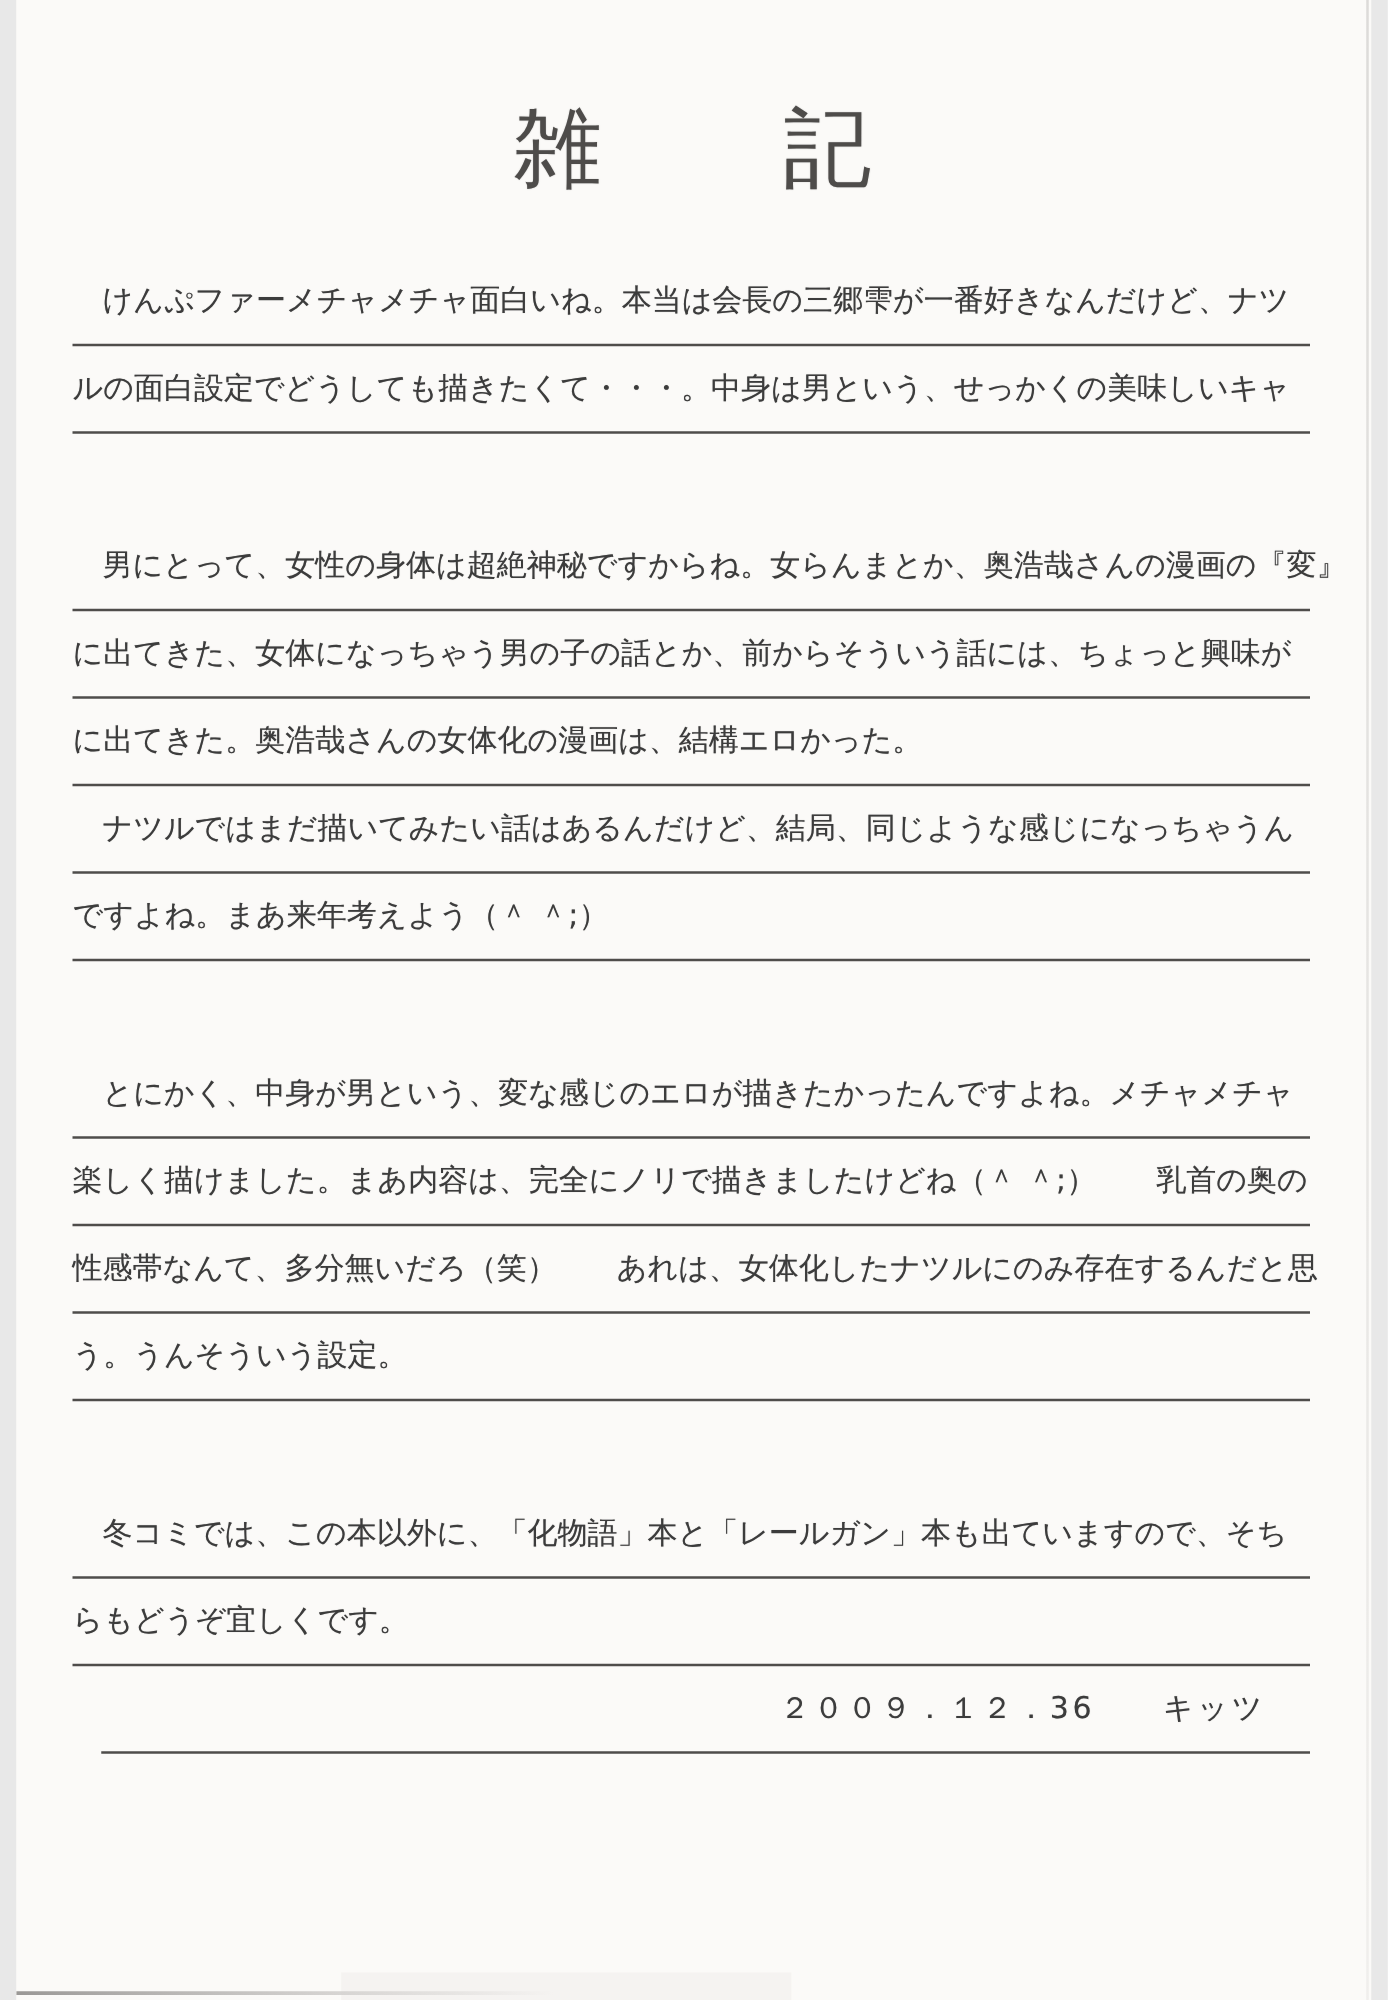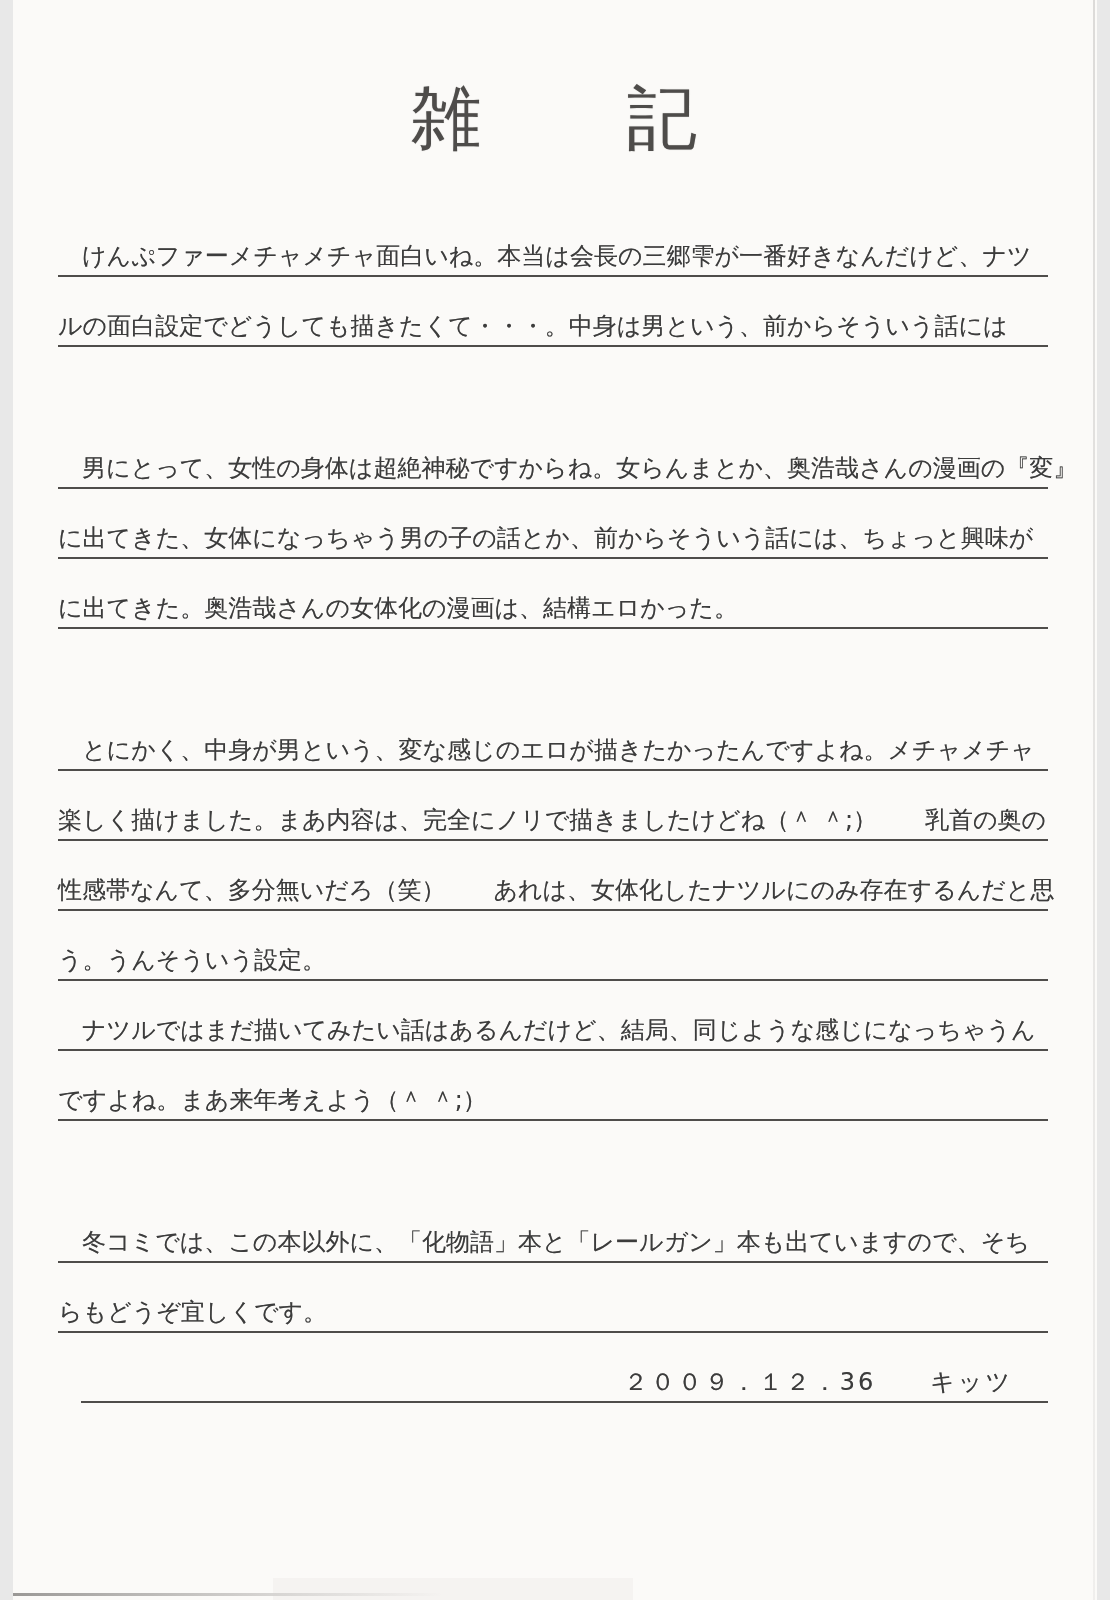--- a/index.html
+++ b/index.html
@@ -33,21 +33,21 @@
     width: 990px;
   }
   .para { margin: 0; }
   .para.gap { margin-top: 72px; }
   .line {
     box-sizing: border-box;
     height: 70px;
     display: flex;
     align-items: flex-end;
     justify-content: flex-start;
-    padding-bottom: 4px;
+    padding-bottom: 20px;
     border-bottom: 2px solid var(--rule, #4f4d4b);
     font-size: 24px;
     line-height: 1.2;
     color: var(--ink, #3c3c3c);
     white-space: nowrap;
     text-shadow: 0 0 0.6px rgba(70,70,70,0.55);
   }
   .para.right .line {
     justify-content: flex-end;
     padding-right: 35px;
@@ -84,36 +84,36 @@
 </style>
 </head>
 <body>
 
 <div class="page" style="--bg: #fbfaf8; --ink: #3c3c3c; --rule: #4f4d4b;">
   <h1 class="title">雑　　記</h1>
 
   <div class="content">
       <div class="para">
         <div class="line">　けんぷファーメチャメチャ面白いね。本当は会長の三郷雫が一番好きなんだけど、ナツ</div>
-        <div class="line">ルの面白設定でどうしても描きたくて・・・。中身は男という、前からそういう話には</div>
+        <div class="line">ルの面白設定でどうしても描きたくて・・・。中身は男という、せっかくの美味しいキャ</div>
       </div>
       <div class="para gap">
         <div class="line">　男にとって、女性の身体は超絶神秘ですからね。女らんまとか、奥浩哉さんの漫画の『変』</div>
         <div class="line">に出てきた、女体になっちゃう男の子の話とか、前からそういう話には、ちょっと興味が</div>
         <div class="line">に出てきた。奥浩哉さんの女体化の漫画は、結構エロかった。</div>
       </div>
+      <div class="para">
+        <div class="line">　ナツルではまだ描いてみたい話はあるんだけど、結局、同じような感じになっちゃうん</div>
+        <div class="line">ですよね。まあ来年考えよう（＾ ＾;）</div>
+      </div>
       <div class="para gap">
         <div class="line">　とにかく、中身が男という、変な感じのエロが描きたかったんですよね。メチャメチャ</div>
         <div class="line">楽しく描けました。まあ内容は、完全にノリで描きましたけどね（＾ ＾;）　　乳首の奥の</div>
         <div class="line">性感帯なんて、多分無いだろ（笑）　　あれは、女体化したナツルにのみ存在するんだと思</div>
         <div class="line">う。うんそういう設定。</div>
-      </div>
-      <div class="para">
-        <div class="line">　ナツルではまだ描いてみたい話はあるんだけど、結局、同じような感じになっちゃうん</div>
-        <div class="line">ですよね。まあ来年考えよう（＾ ＾;）</div>
       </div>
       <div class="para gap">
         <div class="line">　冬コミでは、この本以外に、「化物語」本と「レールガン」本も出ていますので、そち</div>
         <div class="line">らもどうぞ宜しくです。</div>
       </div>
       <div class="para right">
         <div class="line">２００９．１２．36　　キッツ</div>
       </div>
     </div>
 

